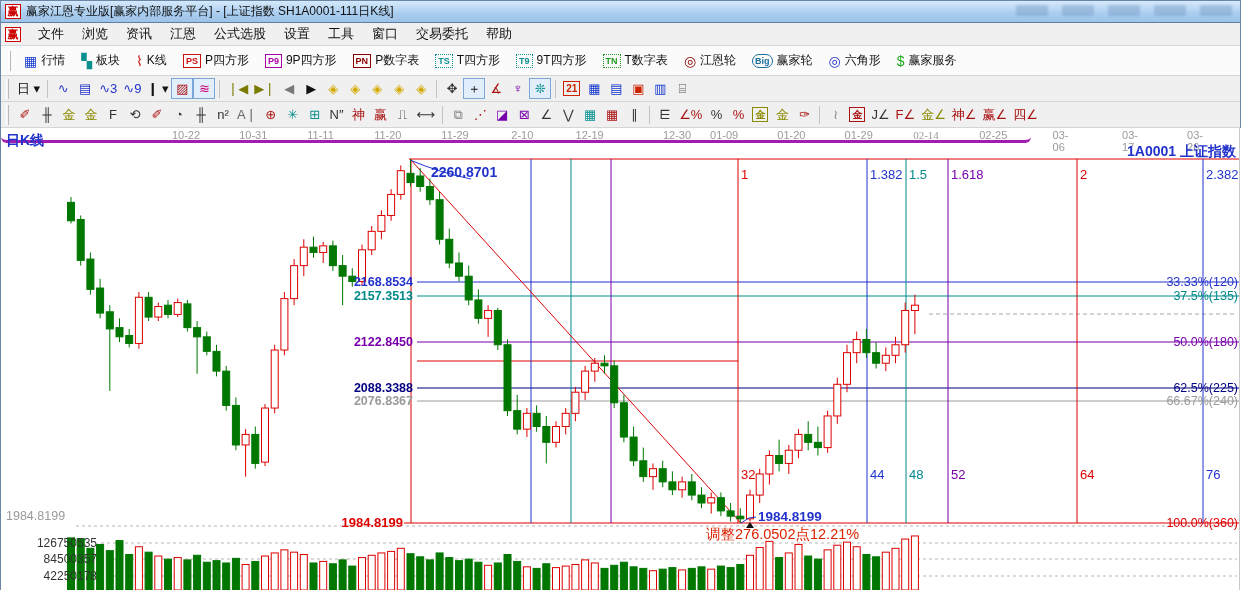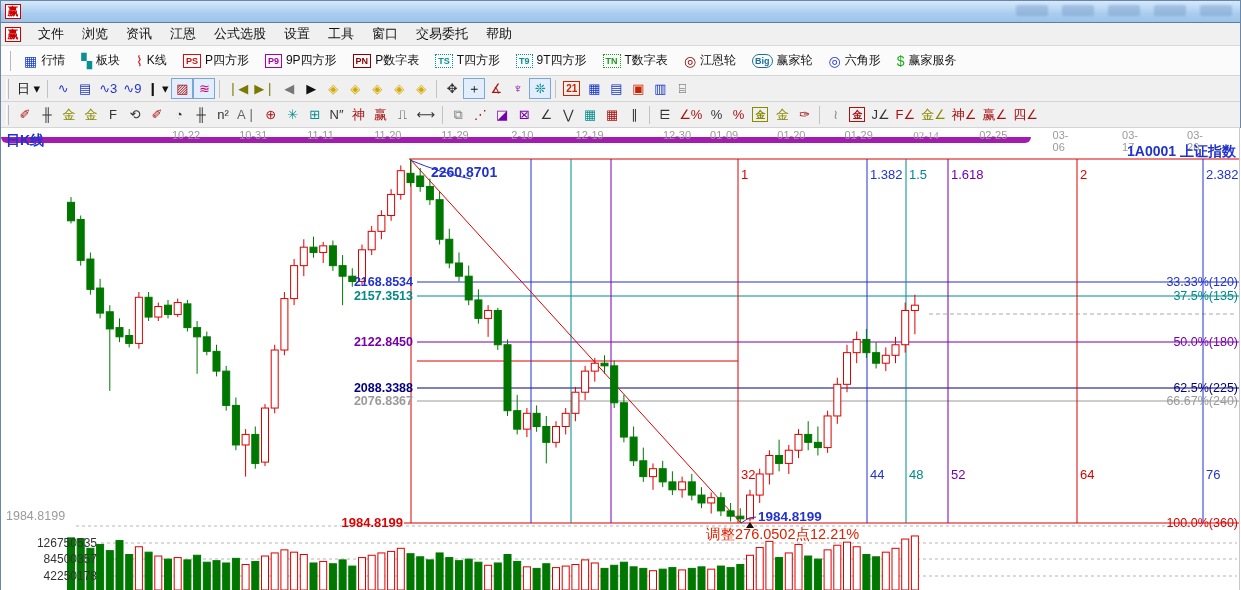--- a/index.html
+++ b/index.html
@@ -31,33 +31,34 @@
   
   .toolbar-icons { height:26px; background:#f0f0f0; display:flex; align-items:center; padding:0 4px; border-bottom:1px solid #d5d5d5; }
   .icon-btn { min-width:22px; height:21px; display:flex; align-items:center; justify-content:center;
     font-size:13px; line-height:13px; border:1px solid transparent; padding:0 2px; white-space:nowrap; }
   .icon-btn.selected { border:1px solid #7aa7d6; background:#e2eefb; }
   .sep { width:1px; height:18px; background:#c3c3c3; margin:0 4px; }
   .boxed { border:1px solid currentColor; font-size:10px; font-weight:bold; padding:0 2px; line-height:13px; }
 
   
   .chart-area { position:relative; width:1241px; height:463px; background:#fff; }
-  .date-strip { position:absolute; left:0; top:0; width:1030px; height:15px; border-bottom:6px solid #a21caf;border-radius:6px; }
+  .date-strip { position:absolute; left:0; top:0; width:1030px; height:15px; border-bottom:3px solid #a21caf;border-radius:6px; }
   .date-label { position:absolute; top:1px; font-size:11px; color:#9a9a9a; transform:translateX(-50%); }
   .pane-label { position:absolute; left:5px; top:4px; font-size:14px; font-weight:bold; color:#2233cc; z-index:3; }
   .symbol-label { position:absolute; right:6px; top:15px; font-size:14px; font-weight:bold; color:#2233cc; z-index:3; }
   svg text { font-family:"Liberation Sans","DejaVu Sans",sans-serif; }
 </style>
 </head>
 <body>
 
 <div id="app">
 
   <div class="titlebar">
     <span class="app-logo">赢</span>
+    <span class="title">赢家江恩专业版[赢家内部服务平台] - [上证指数  SH1A0001-111日K线]</span>
     <div class="tb-artifacts">
       <span></span>
       <span></span>
       <span></span>
       <span></span>
       <span></span>
     </div>
   </div>
 
   <div class="menubar">

